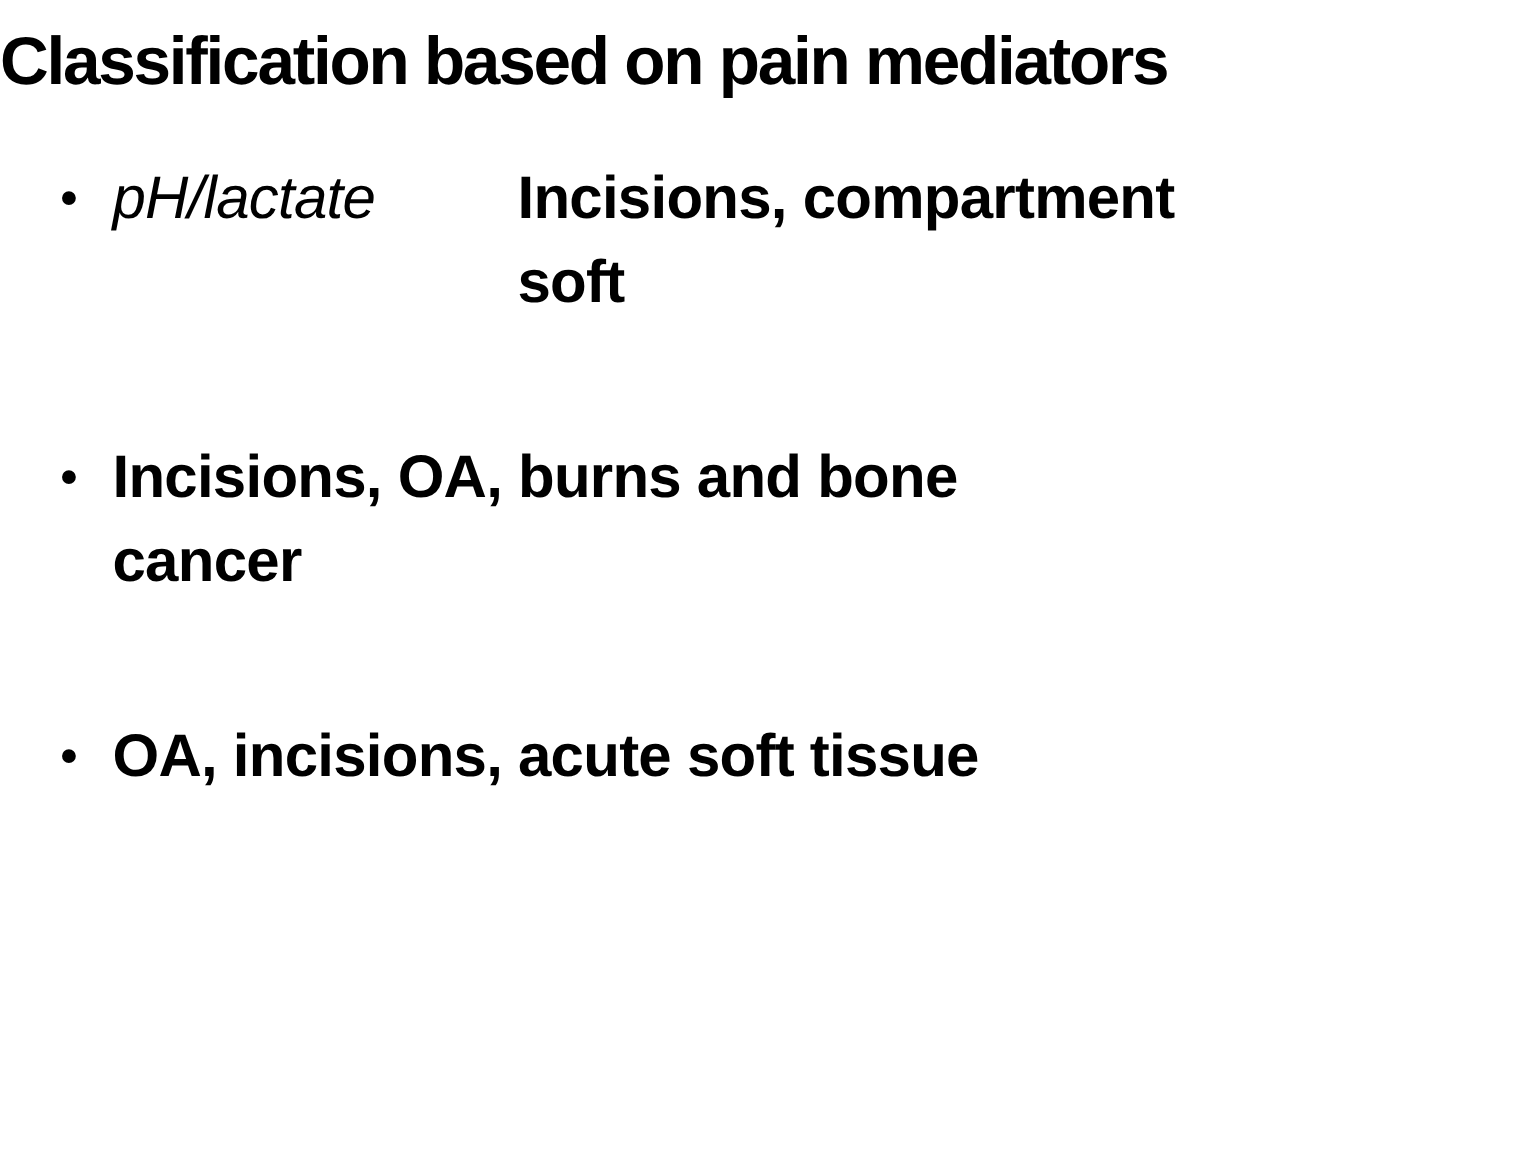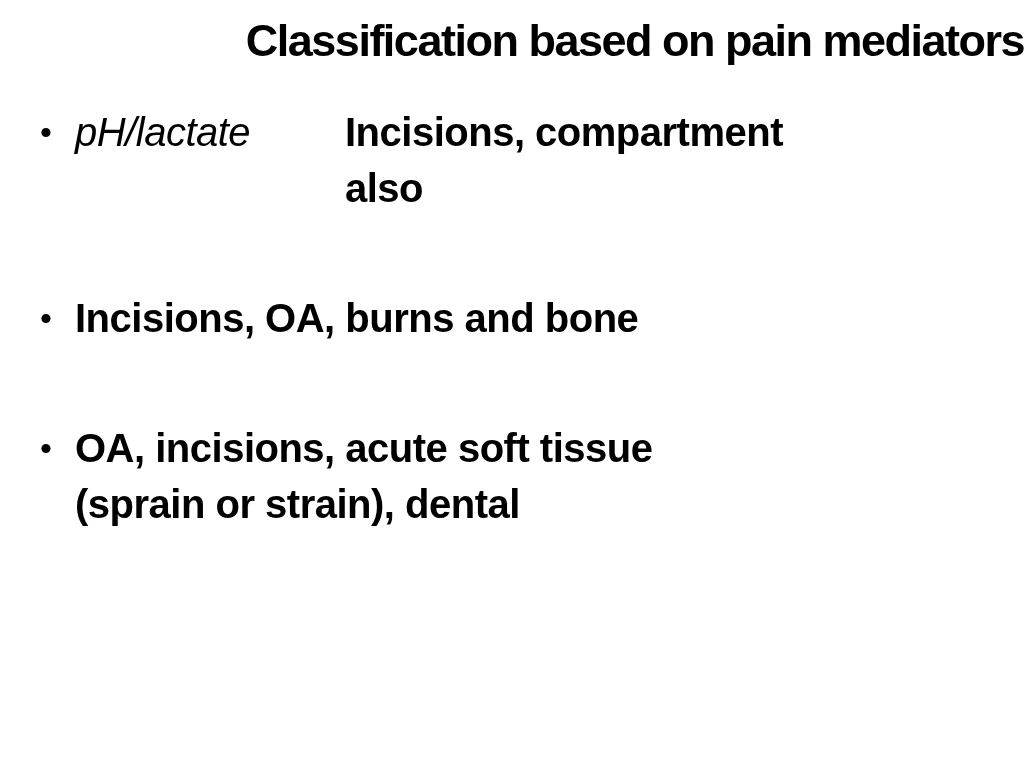--- a/index.html
+++ b/index.html
@@ -17,21 +17,21 @@
     font-family: "Liberation Sans", "DejaVu Sans", sans-serif;
   }
   .slide {
     position: relative;
     width: 1024px;
     height: 768px;
     background: var(--bg-color);
   }
   .slide-title {
     margin-top: 12px;
-    text-align: right;
+    text-align: left;
     font-size: 45px;
     font-weight: 700;
     letter-spacing: -1.5px;
     line-height: 58px;
     color: var(--text-color);
   }
   .content {
     margin-top: 34px;
   }
   .bullet-row {
@@ -70,33 +70,33 @@
 <div class="slide">
   <div class="slide-title">Classification based on pain mediators</div>
 
   <div class="content">
 
     <div class="bullet-row">
       <div class="bullet-marker">•</div>
       <div class="bullet-label">pH/lactate</div>
       <div class="bullet-desc">
         <div class="desc-line">Incisions, compartment</div>
-        <div class="desc-line">also</div>
+        <div class="desc-line">soft</div>
       </div>
     </div>
 
     <div class="bullet-row">
       <div class="bullet-marker">•</div>
       <div class="bullet-desc">
         <div class="desc-line">Incisions, OA, burns and bone</div>
+        <div class="desc-line">cancer</div>
       </div>
     </div>
 
     <div class="bullet-row">
       <div class="bullet-marker">•</div>
       <div class="bullet-desc">
         <div class="desc-line">OA, incisions, acute soft tissue</div>
-        <div class="desc-line">(sprain or strain), dental</div>
       </div>
     </div>
 
   </div>
 </div>
 
 </body></html>

